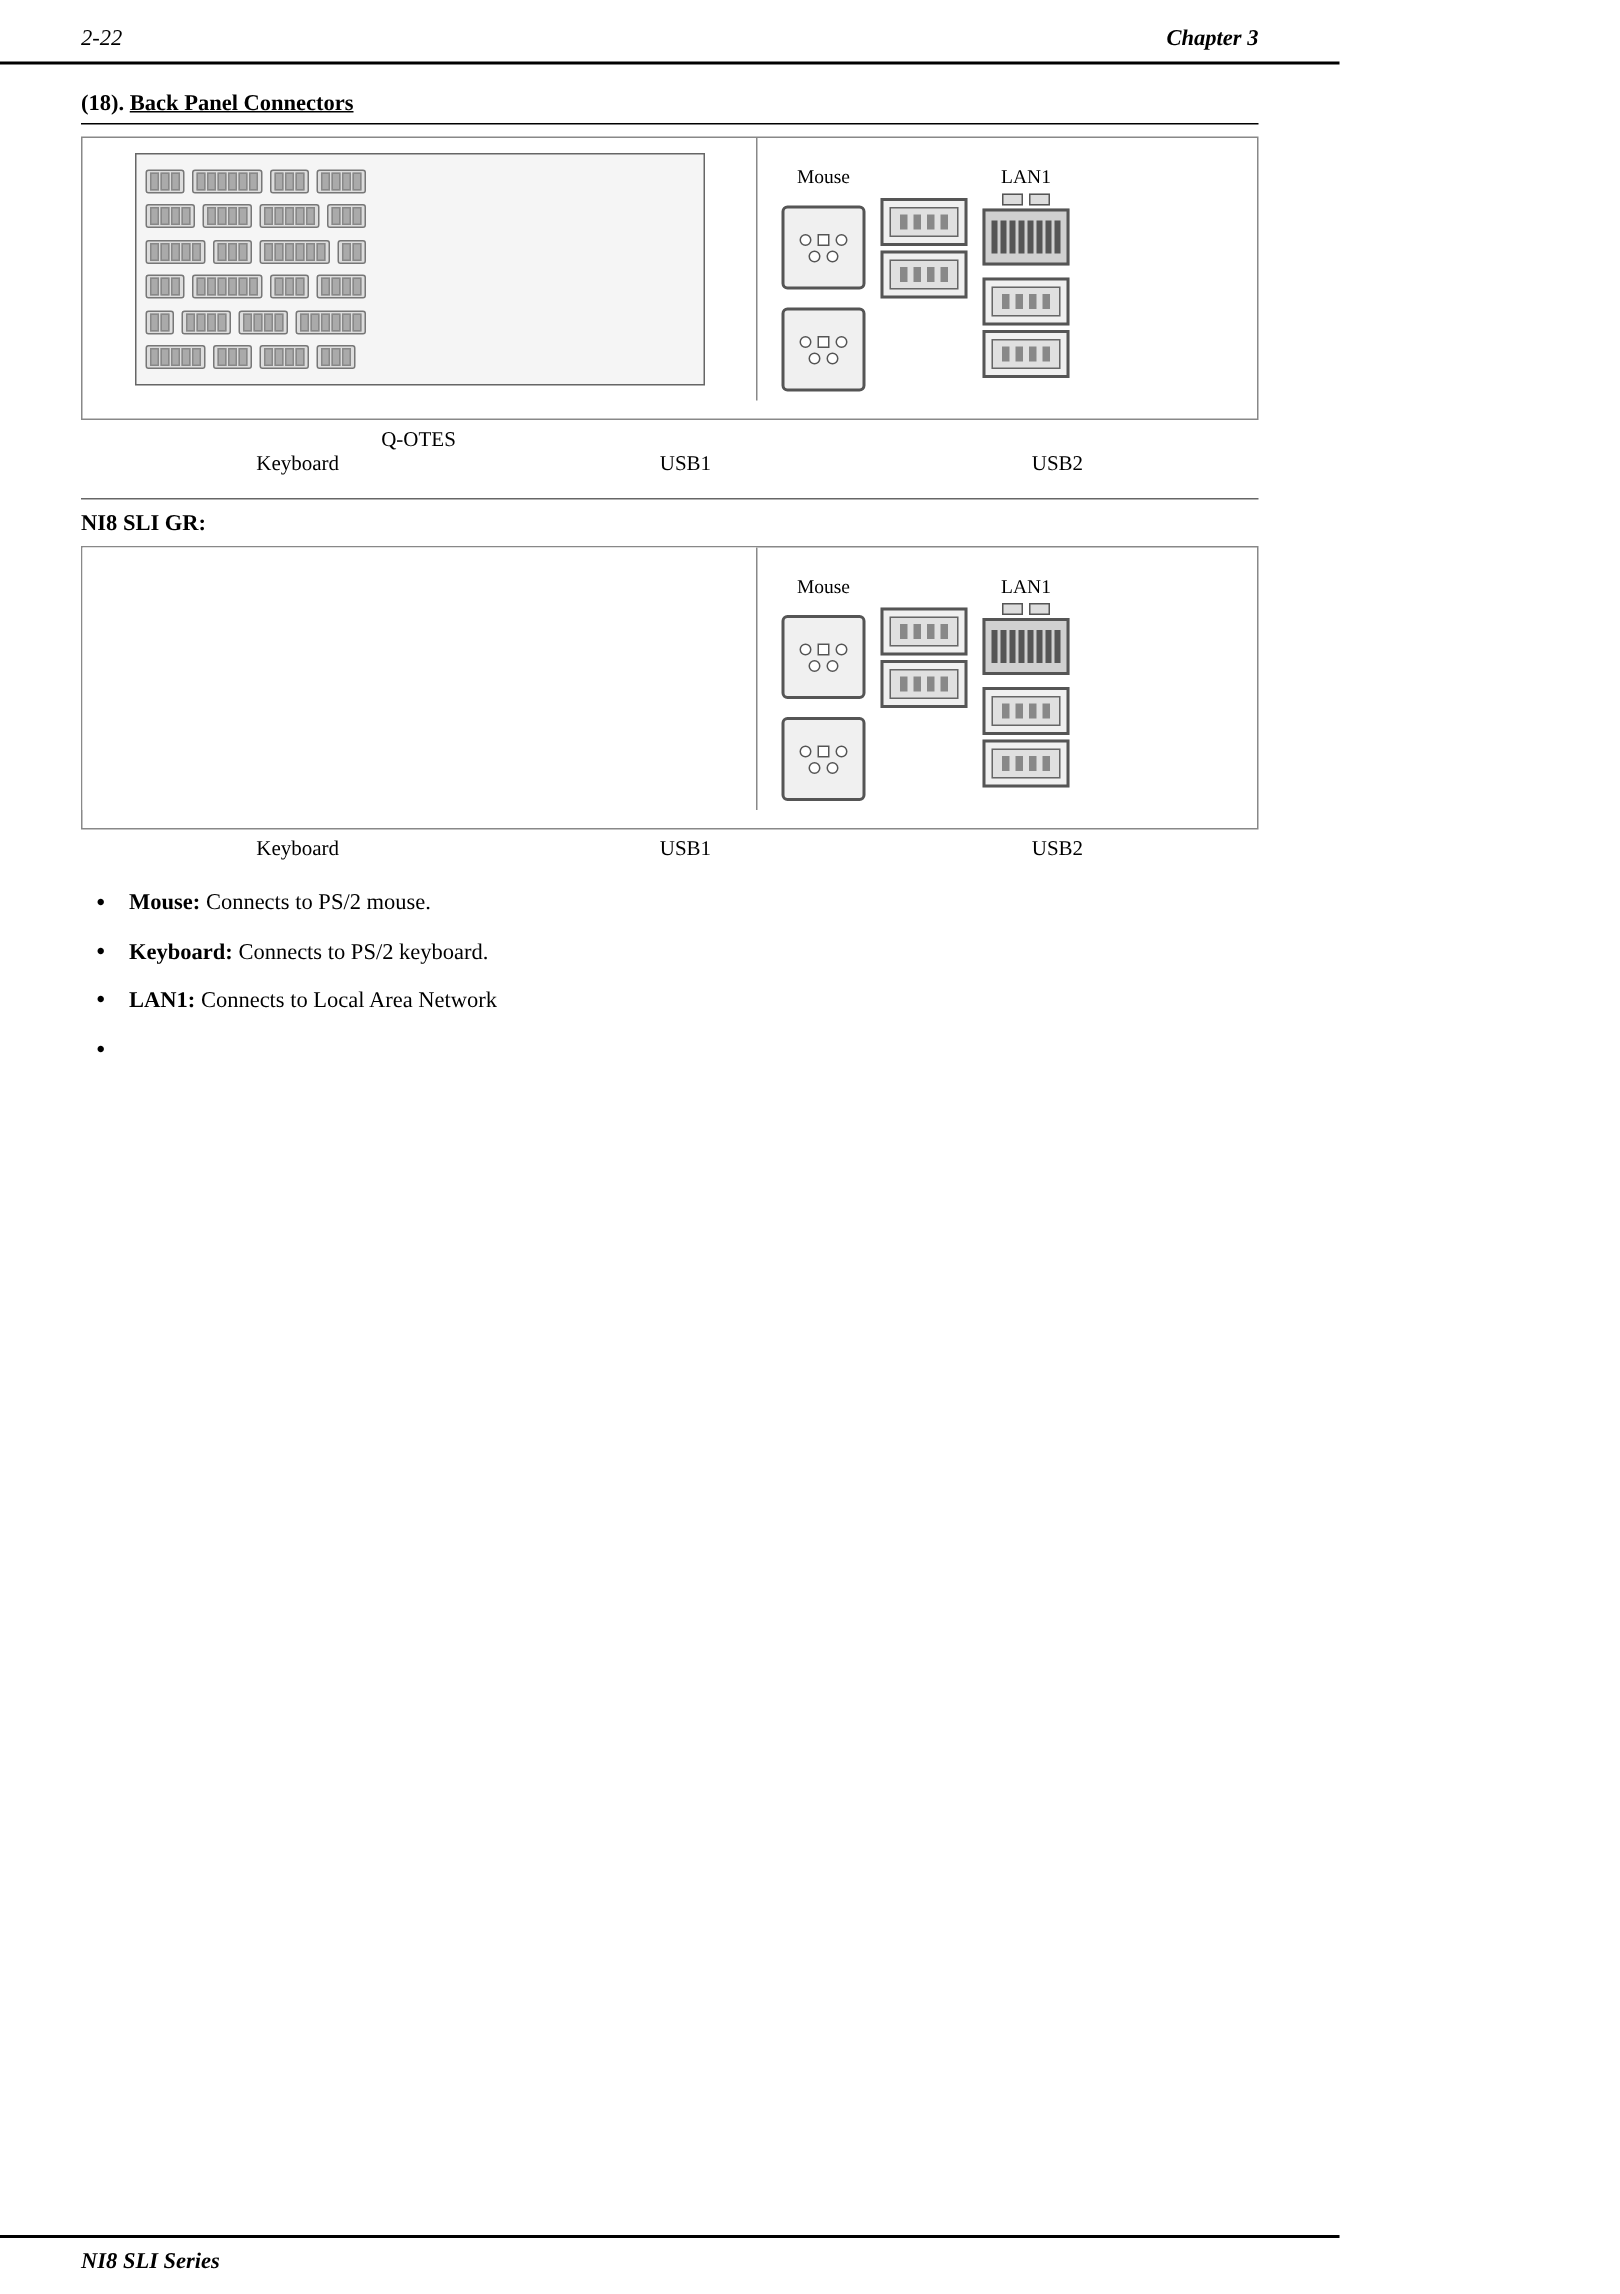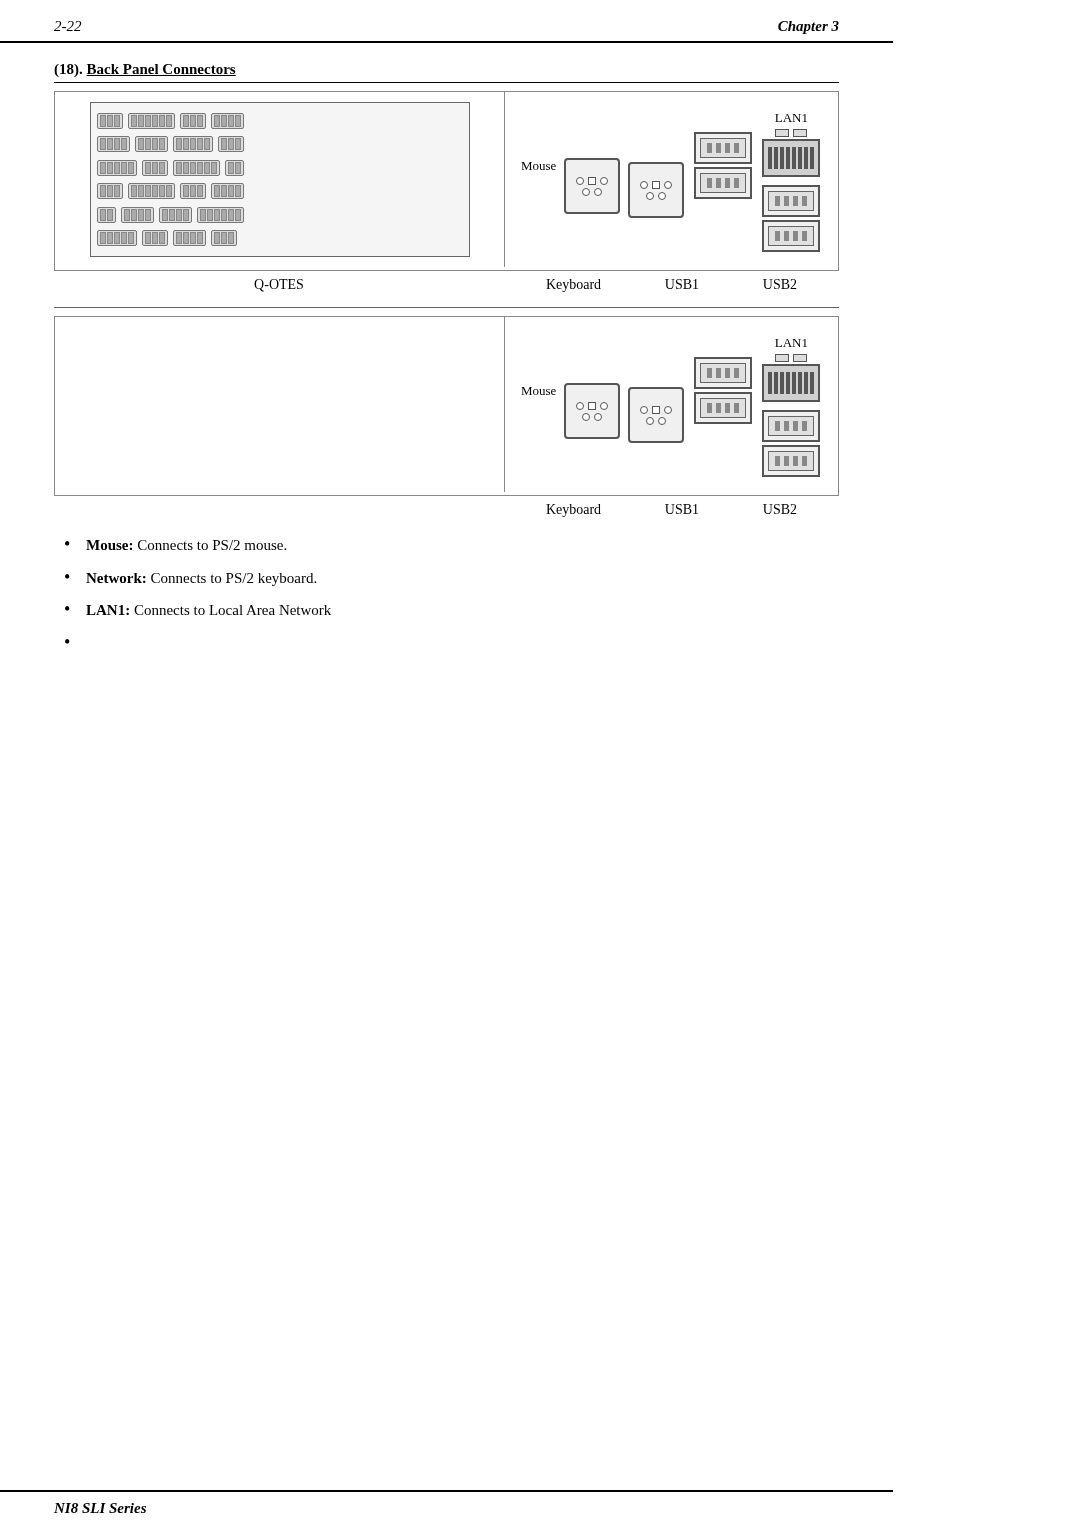--- a/index.html
+++ b/index.html
@@ -173,21 +173,21 @@
     }
     .usb-pin {
       width: 5px;
       height: 10px;
       background: #888;
     }
 
     
     .diagram-labels {
       display: flex;
-      flex-direction: row;
+      flex-direction: column;
       margin-bottom: 14px;
       position: relative;
     }
     .label-left {
       width: 450px;
       text-align: center;
       font-size: 14px;
     }
     .label-right {
       flex: 1;
@@ -265,23 +265,23 @@
       flex-direction: row;
       gap: 10px;
       align-items: flex-start;
       width: 100%;
       padding: 8px 6px;
     }
 
     
     .mk-col {
       display: flex;
-      flex-direction: row;
+      flex-direction: column;
       gap: 8px;
-      margin-top: 48px;
+      align-items: center;
     }
 
     .lan-col {
       display: flex;
       flex-direction: column;
       align-items: center;
     }
 
     
     .clabel-above {
@@ -622,20 +622,21 @@
         <div class="label-right">
           <span>Keyboard</span>
           <span>USB1</span>
           <span>USB2</span>
         </div>
       </div>
     </div>
 
     <hr class="section-sep">
 
+    <div class="board-name">NI8 SLI GR:</div>
 
     <div class="diagram-section">
       <div class="diagram-container">
 
         <div class="panel-left-empty"></div>
 
         <div class="panel-right">
           <div class="right-panel-inner">
 
             <div class="mk-col">
@@ -749,21 +750,21 @@
     <ul class="bullet-list">
       <li>
         <span class="bullet-dot">•</span>
         <span>
           <span class="bullet-term">Mouse:</span><span> Connects to PS/2 mouse.</span>
         </span>
       </li>
       <li>
         <span class="bullet-dot">•</span>
         <span>
-          <span class="bullet-term">Network:</span><span> Connects to PS/2 keyboard.</span>
+          <span class="bullet-term">Keyboard:</span><span> Connects to PS/2 keyboard.</span>
         </span>
       </li>
       <li>
         <span class="bullet-dot">•</span>
         <span>
           <span class="bullet-term">LAN1:</span><span> Connects to Local Area Network</span>
         </span>
       </li>
       <li>
         <span class="bullet-dot">•</span>

